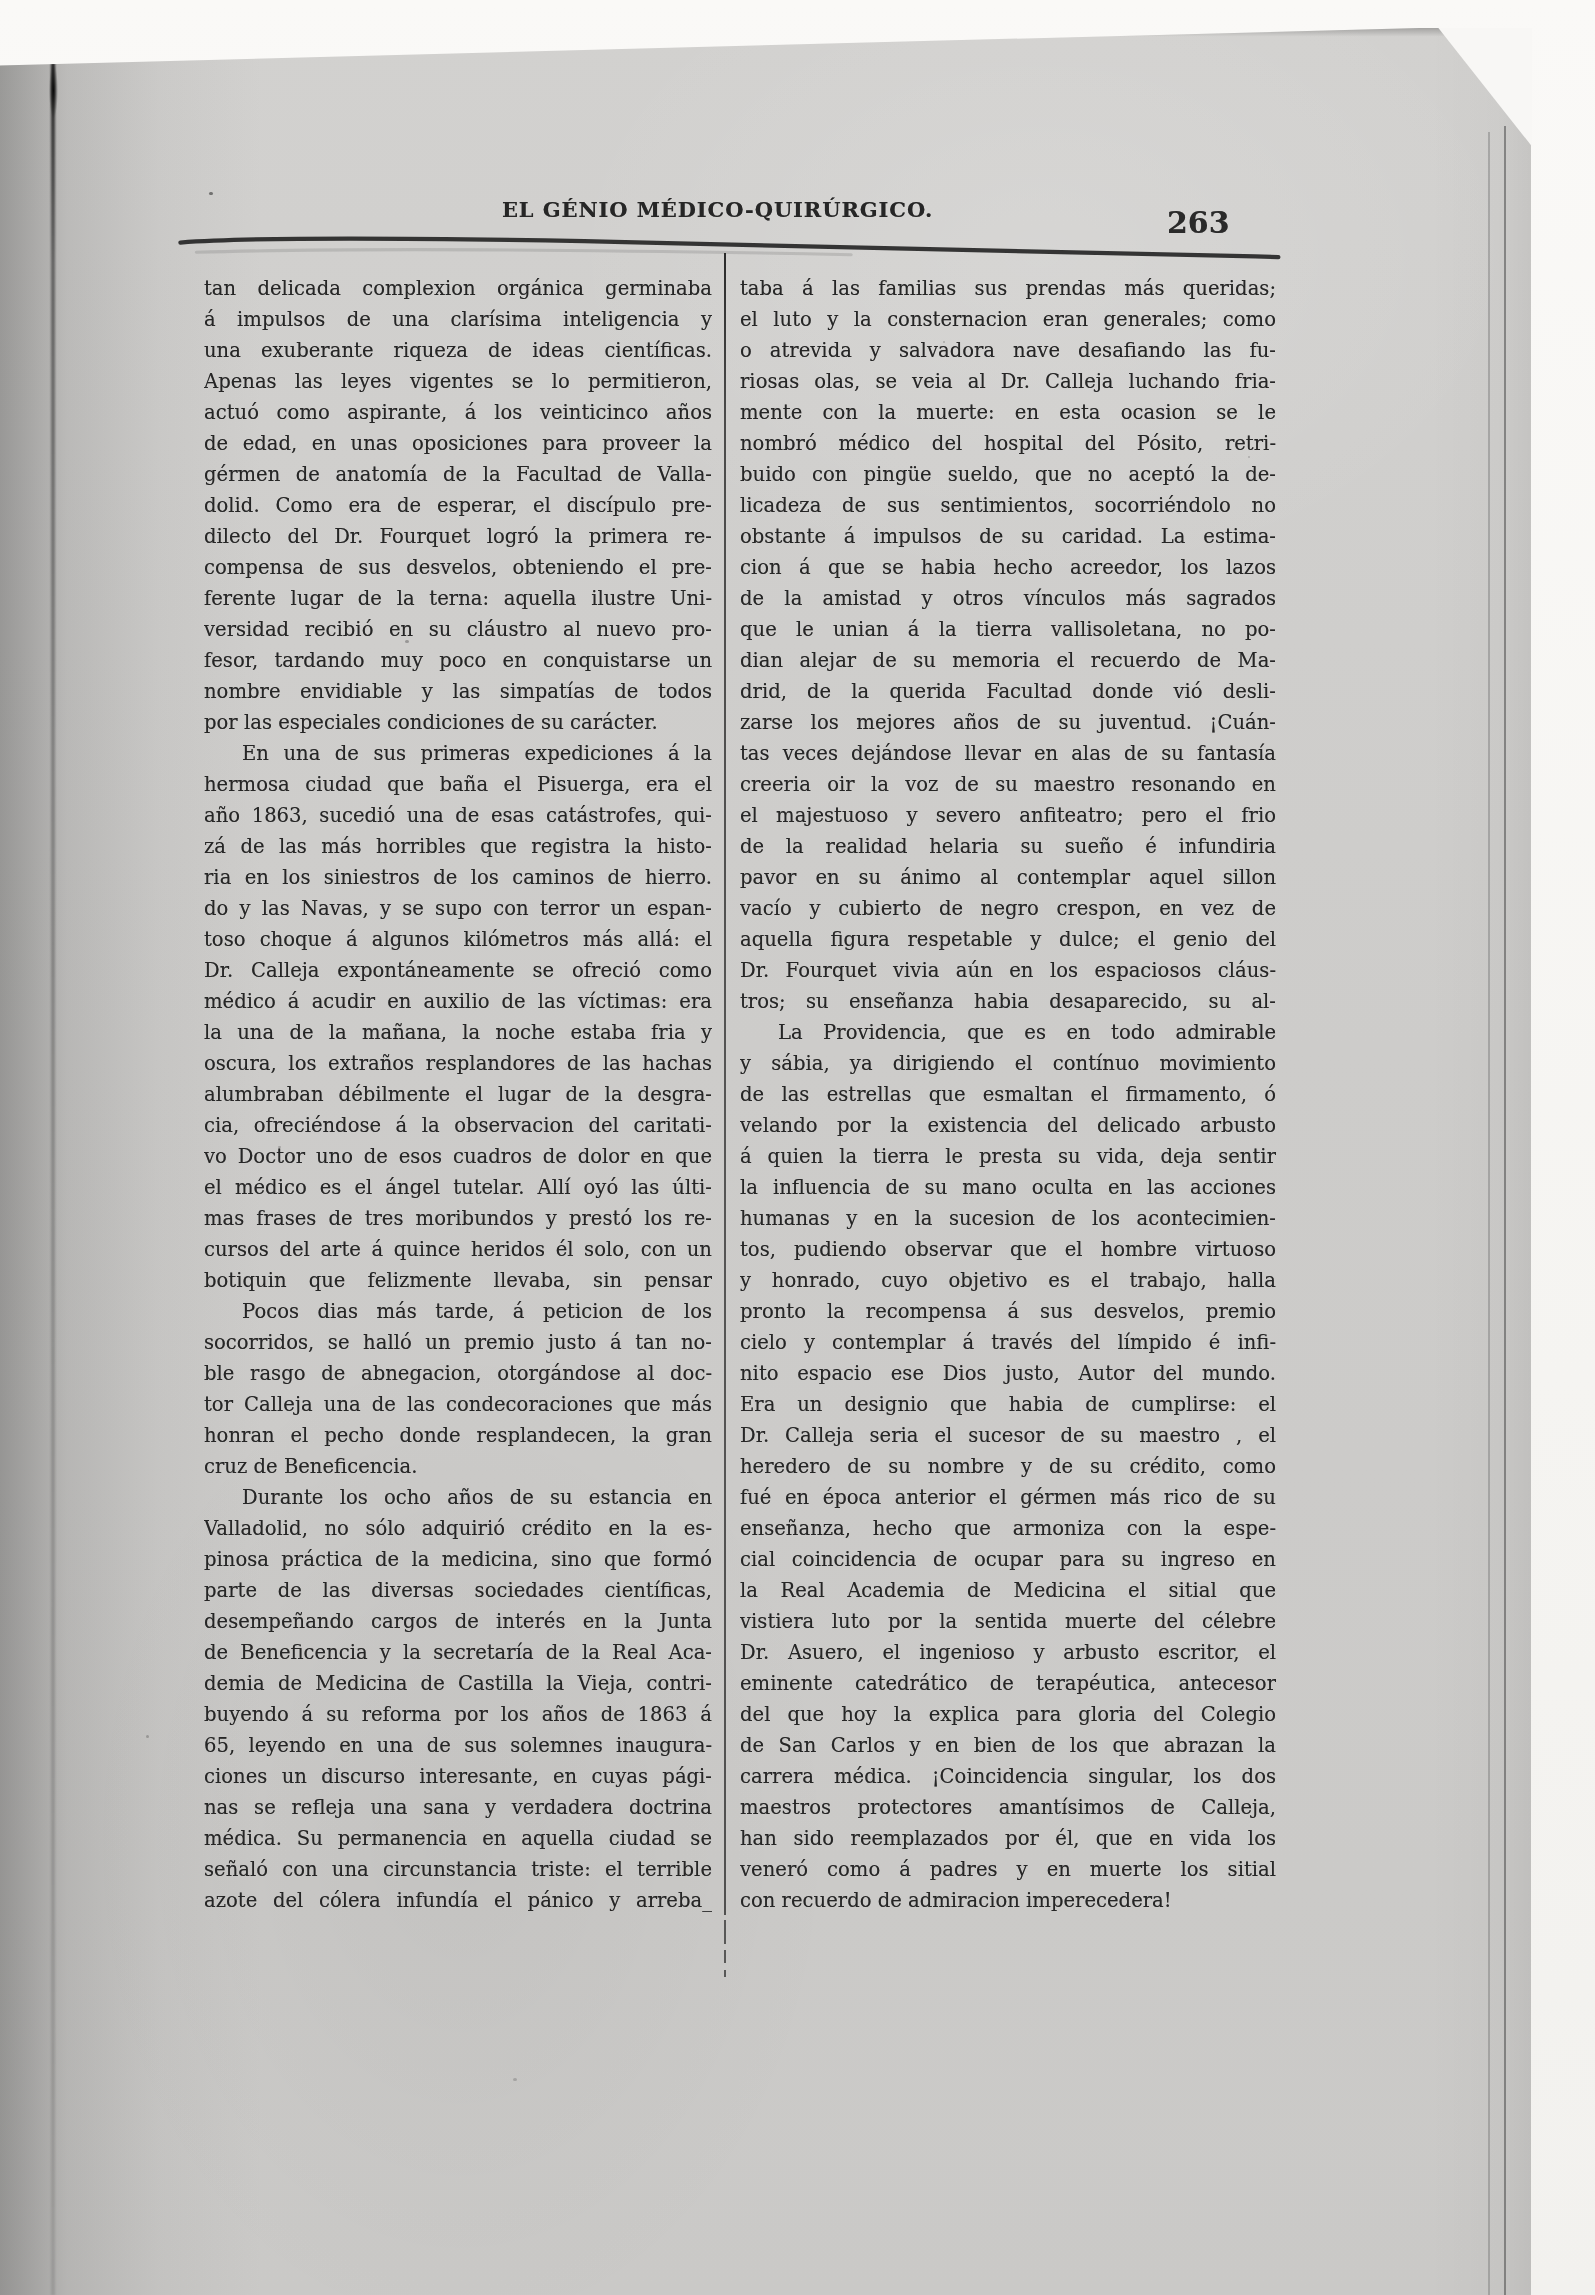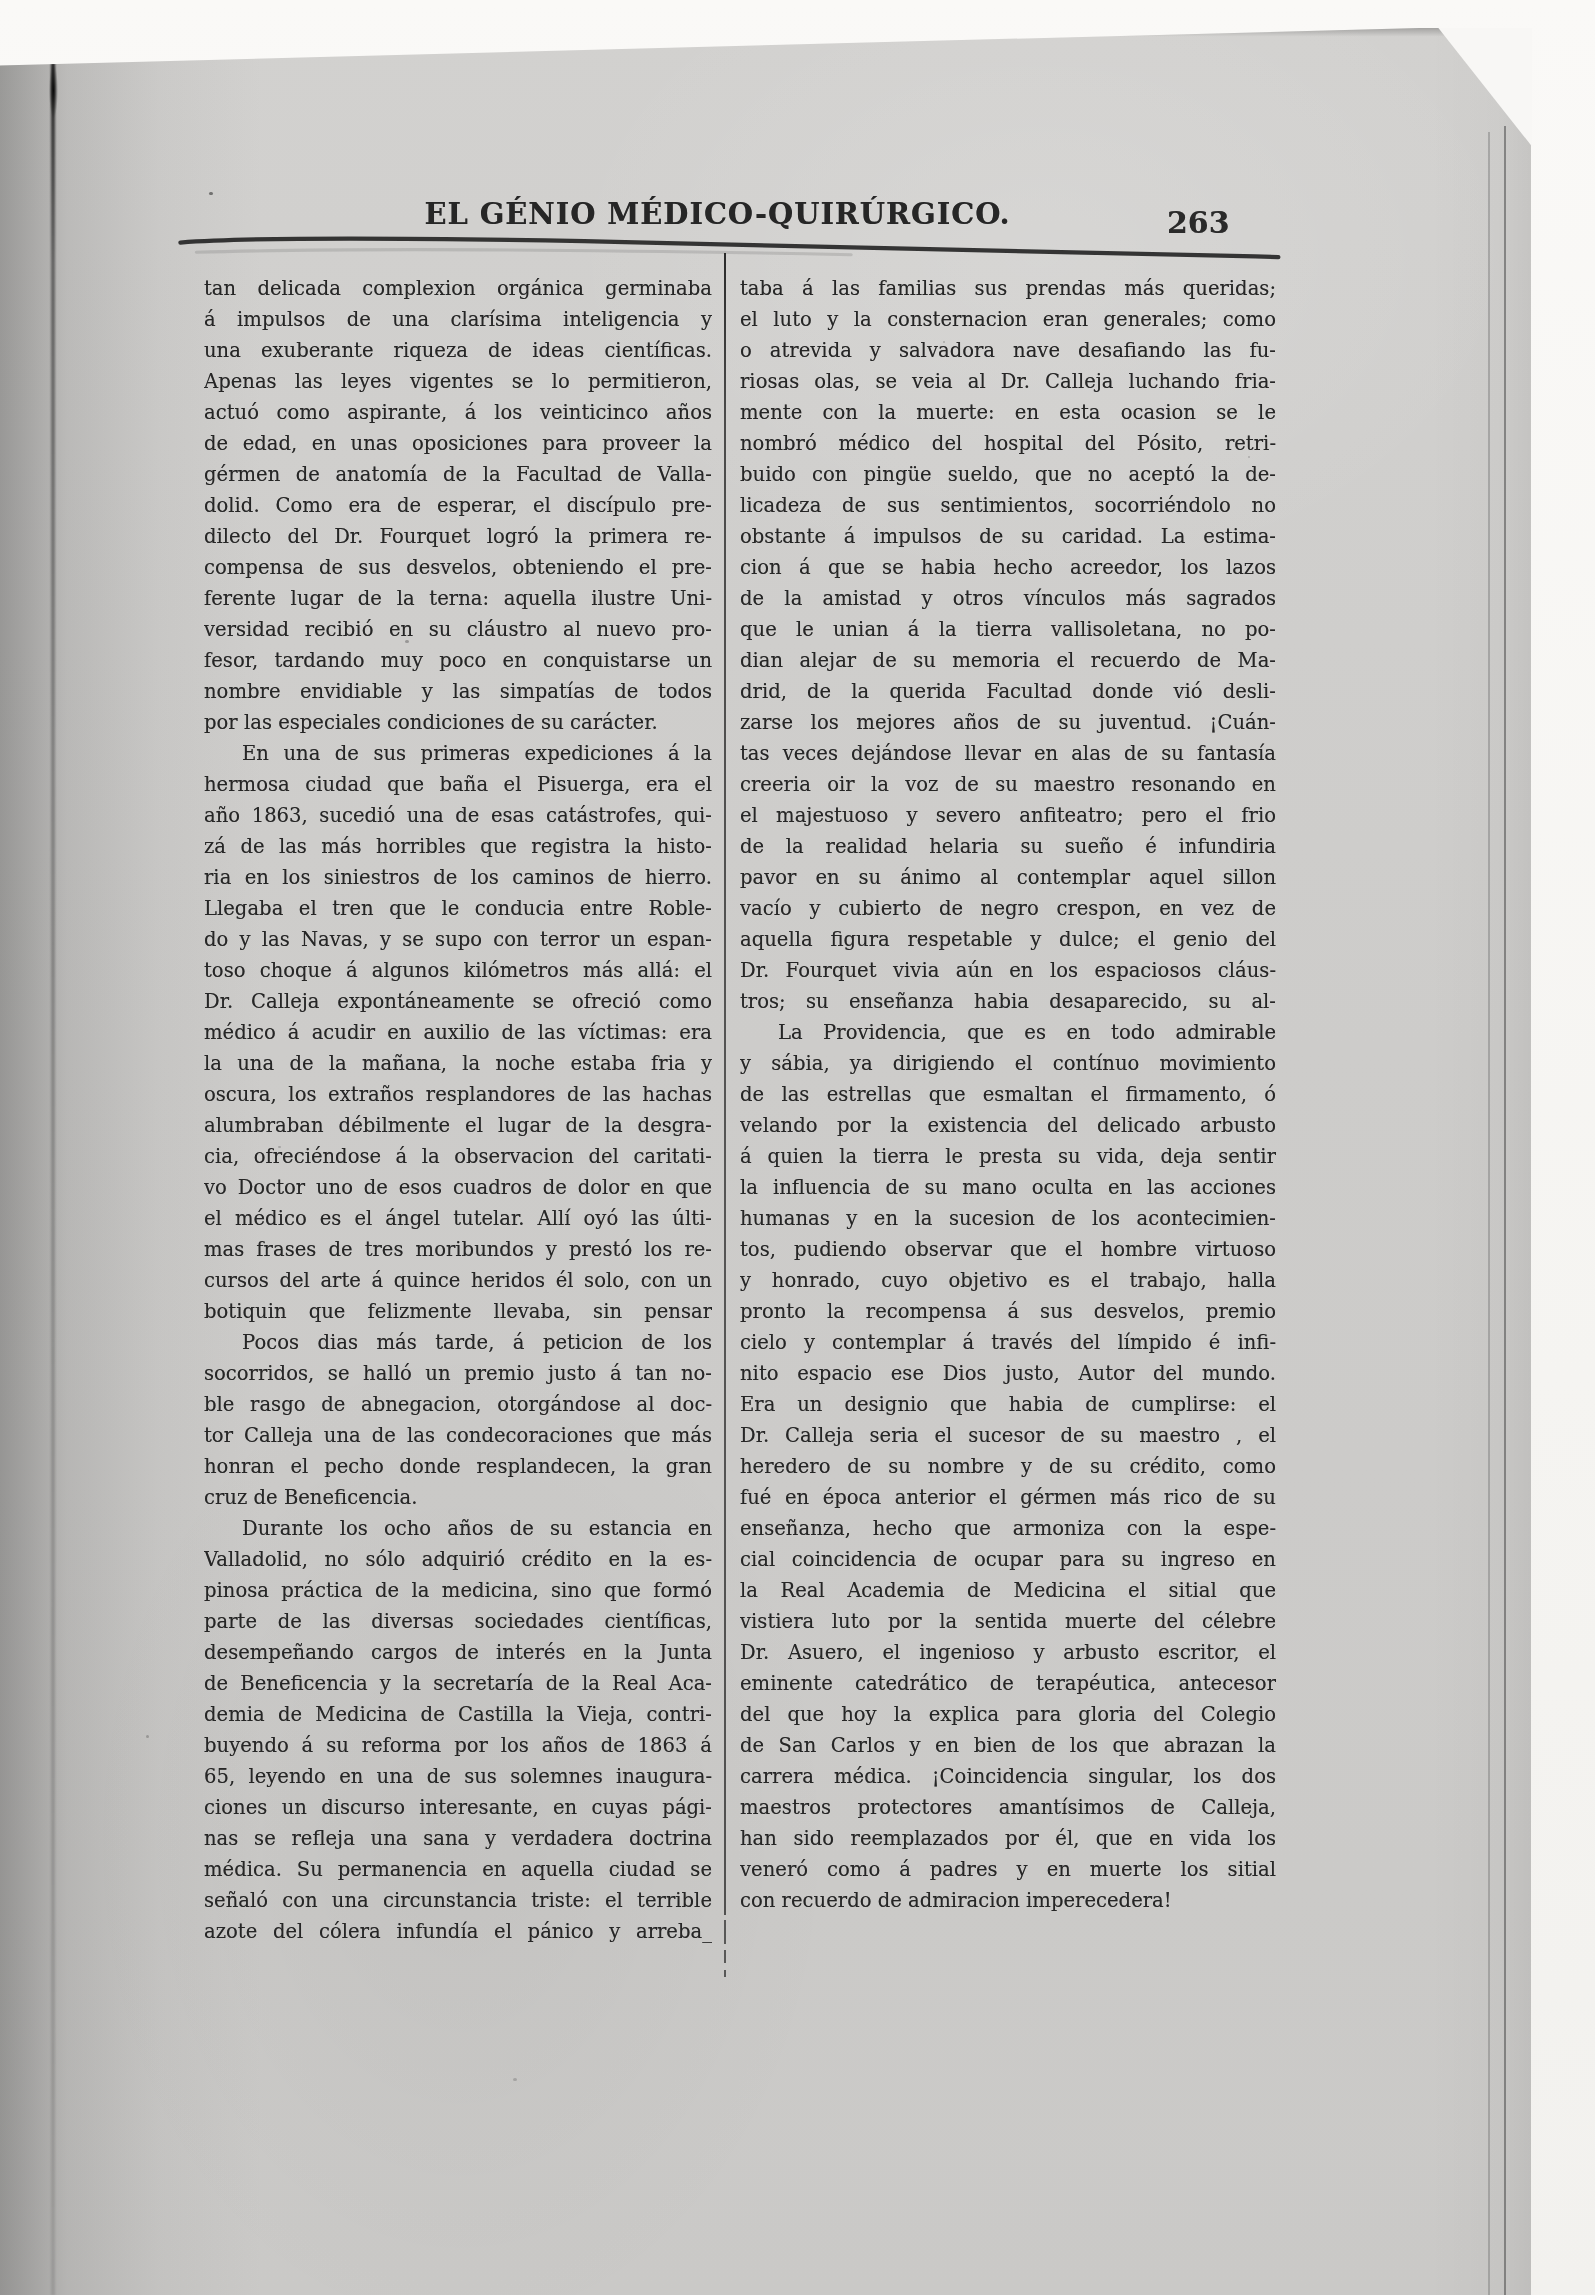--- a/index.html
+++ b/index.html
@@ -66,21 +66,21 @@
     left: 1438px; top: 27.5px;
     width: 94px; height: 119px;
     background: #f8f7f5;
     clip-path: polygon(0 0, 94px 0, 94px 119px);
   }
   
   .journal-title {
     position: absolute;
     left: 381px; top: 169px; width: 673px;
     text-align: center;
-    font-size: 29px; font-weight: bold;
+    font-size: 21px; font-weight: bold;
     letter-spacing: 0.9px;
     color: #262626;
     text-shadow: 0 0 0.6px rgba(20,20,20,0.45);
     white-space: nowrap;
   }
   .page-number {
     position: absolute;
     left: 1167px; top: 177px; width: 80px;
     font-size: 30px; font-weight: bold;
     color: #2a2a2a;
@@ -155,21 +155,20 @@
         <div class="line">ferente lugar de la terna: aquella ilustre Uni-</div>
         <div class="line">versidad recibió en su cláustro al nuevo pro-</div>
         <div class="line">fesor, tardando muy poco en conquistarse un</div>
         <div class="line">nombre envidiable y las simpatías de todos</div>
         <div class="line para-end">por las especiales condiciones de su carácter.</div>
         <div class="line indent">En una de sus primeras expediciones á la</div>
         <div class="line">hermosa ciudad que baña el Pisuerga, era el</div>
         <div class="line">año 1863, sucedió una de esas catástrofes, qui-</div>
         <div class="line">zá de las más horribles que registra la histo-</div>
         <div class="line">ria en los siniestros de los caminos de hierro.</div>
-        <div class="line">Llegaba el tren que le conducia entre Roble-</div>
         <div class="line">do y las Navas, y se supo con terror un espan-</div>
         <div class="line">toso choque á algunos kilómetros más allá: el</div>
         <div class="line">Dr. Calleja expontáneamente se ofreció como</div>
         <div class="line">médico á acudir en auxilio de las víctimas: era</div>
         <div class="line">la una de la mañana, la noche estaba fria y</div>
         <div class="line">oscura, los extraños resplandores de las hachas</div>
         <div class="line">alumbraban débilmente el lugar de la desgra-</div>
         <div class="line">cia, ofreciéndose á la observacion del caritati-</div>
         <div class="line">vo Doctor uno de esos cuadros de dolor en que</div>
         <div class="line">el médico es el ángel tutelar. Allí oyó las últi-</div>

